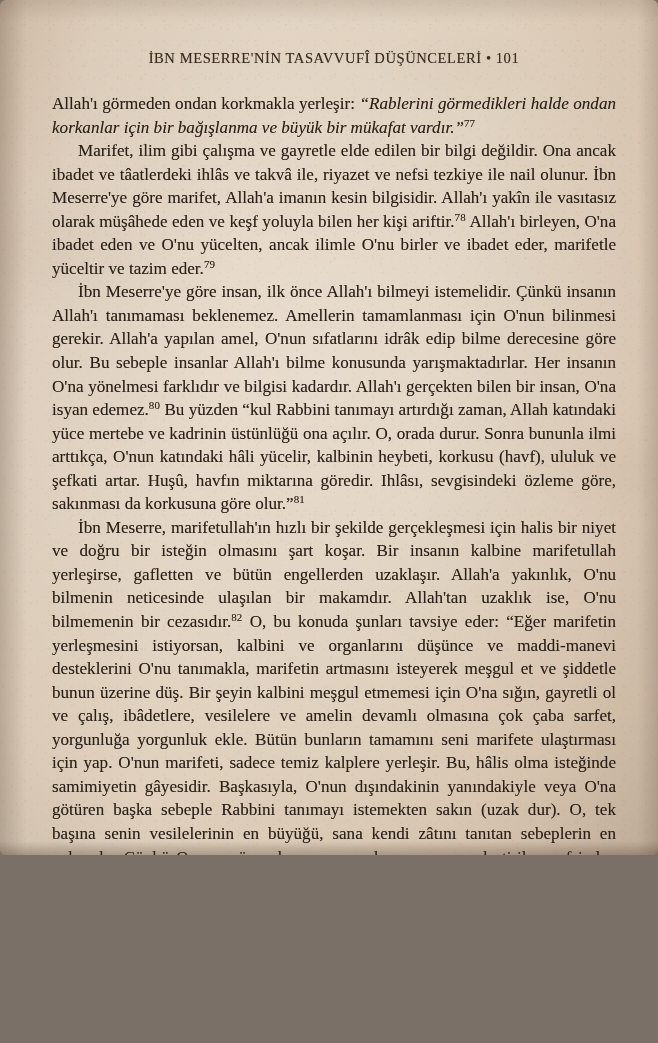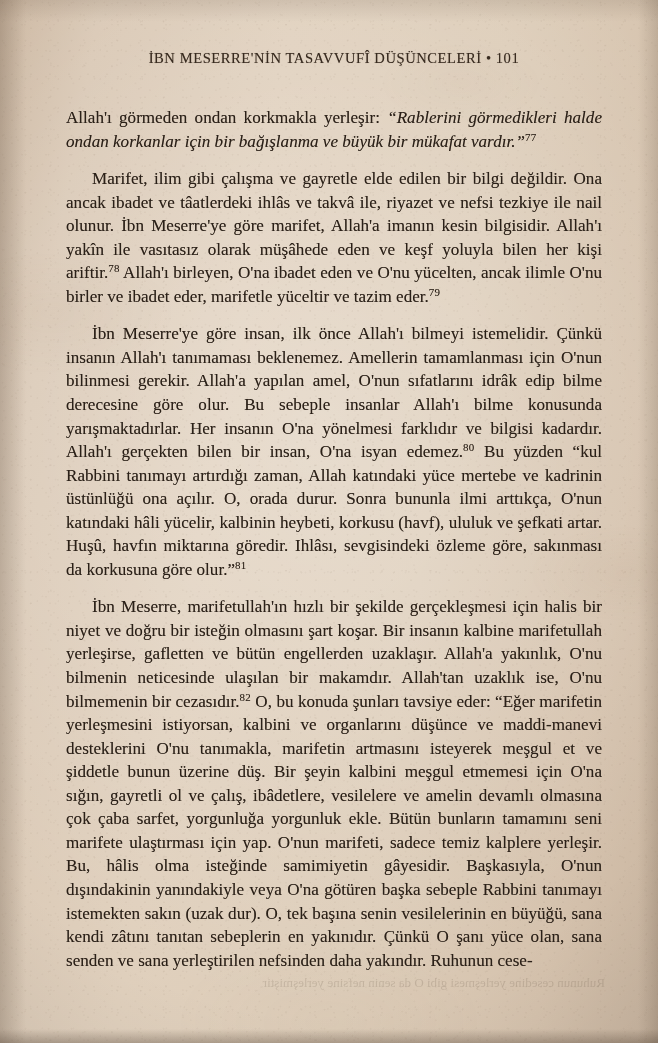--- a/index.html
+++ b/index.html
@@ -9,39 +9,40 @@
     background: #7a7068;
   }
   body {
     font-family: "Liberation Serif", "DejaVu Serif", serif;
   }
 
   
   #page {
     position: relative;
     width: 658px;
-    height: 1043px;
+    height: 855px;
     margin: 0 auto;
     overflow: hidden;
     background: #d9c7b4;
     background-image:
       
       radial-gradient(120% 95% at 48% 42%,
         rgba(255,255,255,0.28) 0%,
         rgba(255,255,255,0.10) 38%,
         rgba(0,0,0,0.00) 58%,
         rgba(0,0,0,0.07) 78%,
         rgba(0,0,0,0.16) 100%),
       linear-gradient(100deg,
         #cdb9a4 0%,
         #dac9b6 12%,
         #e0d0bd 35%,
         #ddcdb9 62%,
         #d5c2ad 85%,
         #c9b5a0 100%);
+    border-radius: 6px;
   }
 
   
   #grain {
     position: absolute;
     inset: 0;
     pointer-events: none;
     opacity: 0.40;
     background-image:
       radial-gradient(circle at 11% 14%, rgba(120,100,80,0.16) 0.6px, transparent 1.2px),
@@ -95,21 +96,21 @@
   }
 
   #body-text {
     position: absolute;
     top: 92px;
     left: 0;
     width: 564px;
   }
 
   p.para {
-    margin: 14px;
+    margin: 0;
     font-size: 17.1px;
     line-height: 23.55px;
     text-align: justify;
     text-indent: 26px;
     color: #2a2018;
     text-shadow: 0 0 0.55px rgba(55,40,28,0.40);
     -webkit-font-smoothing: antialiased;
   }
   p.para.tight { text-indent: 0; }
 

